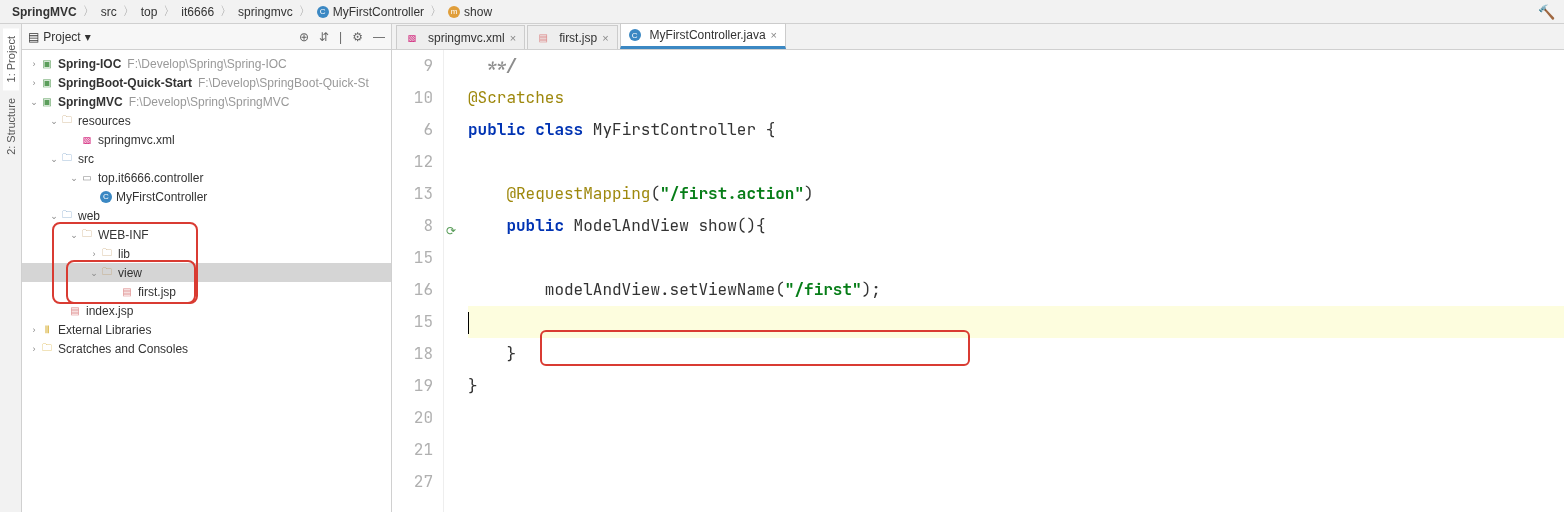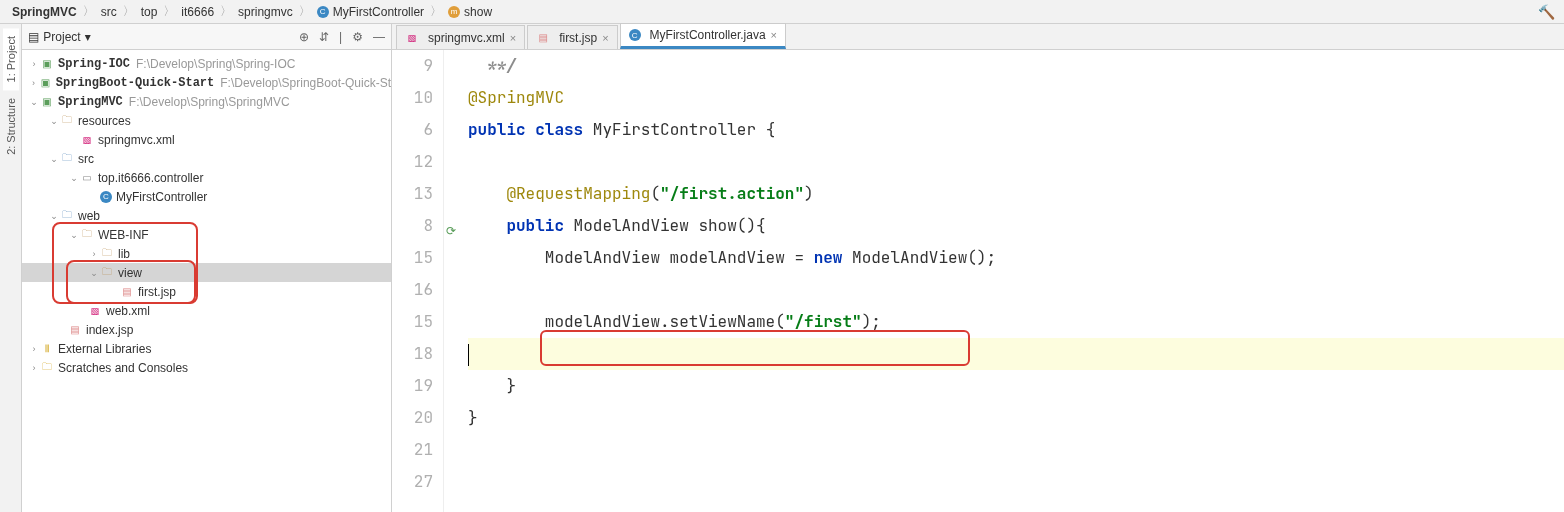--- a/index.html
+++ b/index.html
@@ -27,21 +27,21 @@
   .ic { width: 14px; height: 14px; margin-right: 4px; display: inline-flex; align-items: center; justify-content: center; font-size: 10px; }
   .ic.folder { color: #b58a4b; }
   .ic.folder::before { content: "🗀"; }
   .ic.pkg { color: #888; }
   .ic.pkg::before { content: "▭"; }
   .ic.module::before { content: "▣"; color:#5b9e5b;}
   .ic.xml::before { content:"▧"; color:#c06; font-size:9px; }
   .ic.class { background:#3b88c3; color:#fff; border-radius:50%; width:12px;height:12px;font-size:8px; }
   .ic.jsp::before { content:"▤"; color:#d88; }
   .hint { color: #999; margin-left: 6px; font-size: 12px; }
-  .treebold { font-weight: bold; font-family: Liberation Mono, monospace; }
+  .treebold { font-weight: bold; }
   .red-box { position: absolute; border: 2px solid #d93b32; border-radius: 8px; pointer-events: none; }
   .editor-panel { flex: 1; display: flex; flex-direction: column; }
   .tabs { height: 26px; display: flex; align-items: flex-end; border-bottom: 1px solid #d0d0d0; background: #f2f2f2; padding-left: 4px; }
   .tab { height: 24px; display: flex; align-items: center; padding: 0 8px; gap: 5px; border: 1px solid #ccc; border-bottom: none; background: #eee; margin-right: 2px; font-size: 12px; cursor: pointer; }
   .tab.active { background: #fff; border-bottom: 3px solid #3b88c3; height: 26px; }
   .tab .close { color: #888; font-size: 11px; }
   .editor-body { flex: 1; display: flex; overflow: hidden; font-family: "JetBrains Mono","Consolas",monospace; font-size: 16px; line-height: 32px; }
   .gutter { width: 52px; text-align: right; color: #b0b0b0; padding-right: 10px; background: #fff; border-right: 1px solid #eee; }
   .gutter .ln { height: 32px; }
   .marker-col { width: 20px; position: relative; }
@@ -165,24 +165,20 @@
         </div>
       <div class="tree-row sel" style="padding-left:66px">
           <span class="tw">⌄</span>
           <span class="ic folder"></span>
           <span>view</span>
         </div>
       <div class="tree-row" style="padding-left:98px">
           <span class="ic jsp"></span>
           <span>first.jsp</span>
         </div>
-      <div class="tree-row" style="padding-left:66px">
-          <span class="ic xml"></span>
-          <span>web.xml</span>
-        </div>
       <div class="tree-row" style="padding-left:46px">
           <span class="ic jsp"></span>
           <span>index.jsp</span>
         </div>
       <div class="tree-row">
           <span class="tw">›</span>
           <span class="ic" style="color:#c90">⫴</span>
           <span>External Libraries</span>
         </div>
       <div class="tree-row">
@@ -229,26 +225,25 @@
           <div class="ln">19</div>
           <div class="ln">20</div>
           <div class="ln">21</div>
           <div class="ln">27</div>
       </div>
       <div class="marker-col">
         <span class="run-marker" style="top:165px;">⟳</span>
       </div>
       <div class="code">
 <div class="code-line">  <span class="cmt">**/</span></div>
-<div class="code-line"><span class="ann">@SpringMVC</span></div>
+<div class="code-line"><span class="ann">@Scratches</span></div>
 <div class="code-line"><span class="kw">public</span> <span class="kw">class</span><span> MyFirstController {</span></div>
 <div class="code-line"></div>
 <div class="code-line">    <span class="ann">@RequestMapping</span><span>(</span><span class="str">"/first.action"</span><span>)</span></div>
 <div class="code-line">    <span class="kw">public</span><span> ModelAndView show(){</span></div>
-<div class="code-line">        <span>ModelAndView modelAndView = </span><span class="kw">new</span><span> ModelAndView();</span></div>
 <div class="code-line"></div>
 <div class="code-line">        <span>modelAndView.setViewName(</span><span class="str">"/first"</span><span>);</span></div>
 <div class="code-line cur-line"><span class="cursor"></span></div>
 <div class="code-line">    <span>}</span></div>
 <div class="code-line"><span>}</span></div>
 
         <div class="red-box2" style="left:76px; top:280px; width:430px; height:36px;"></div>
       </div>
     </div>
   </div>

